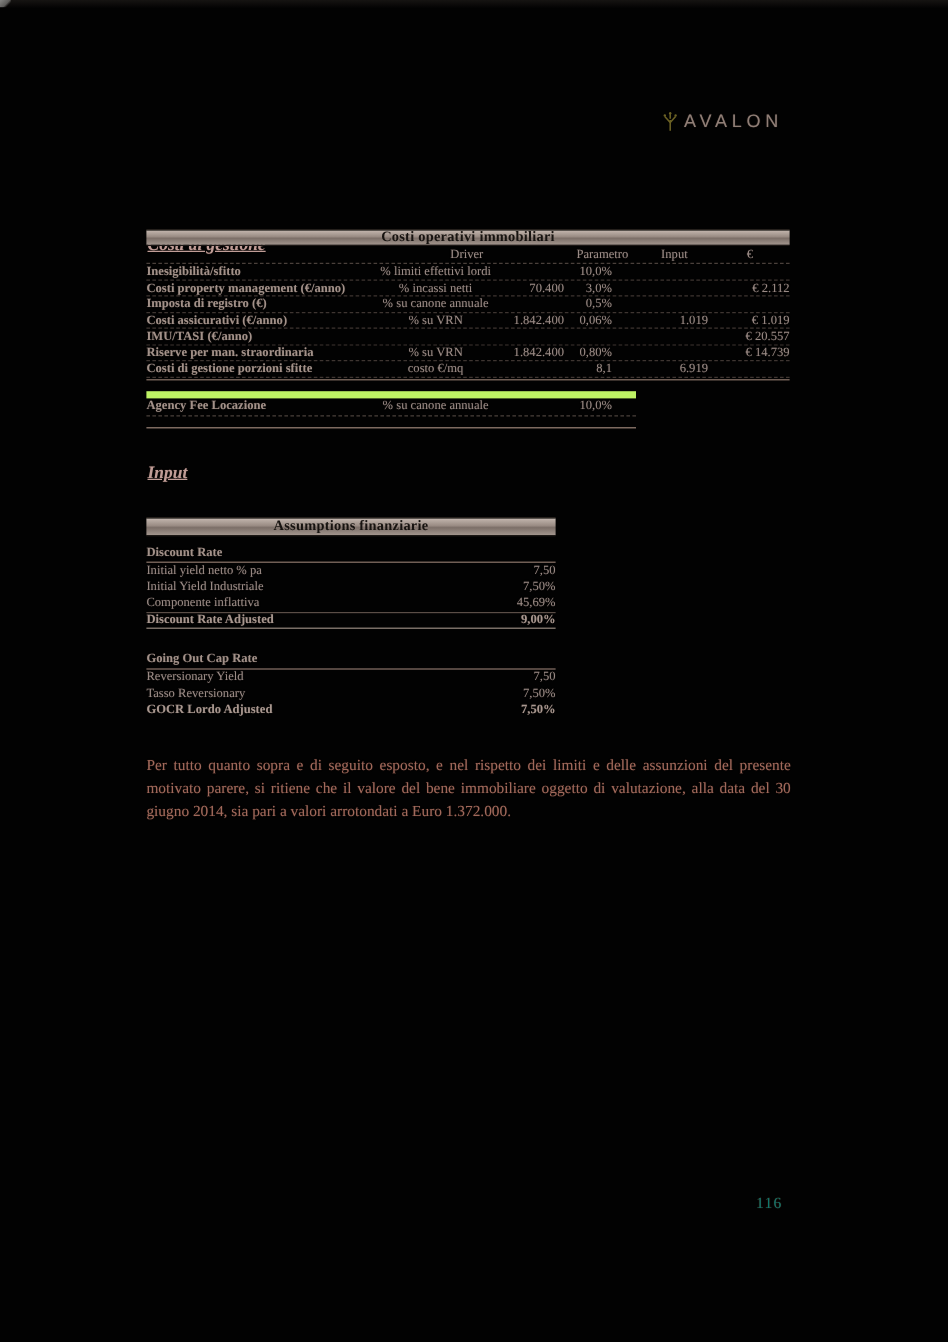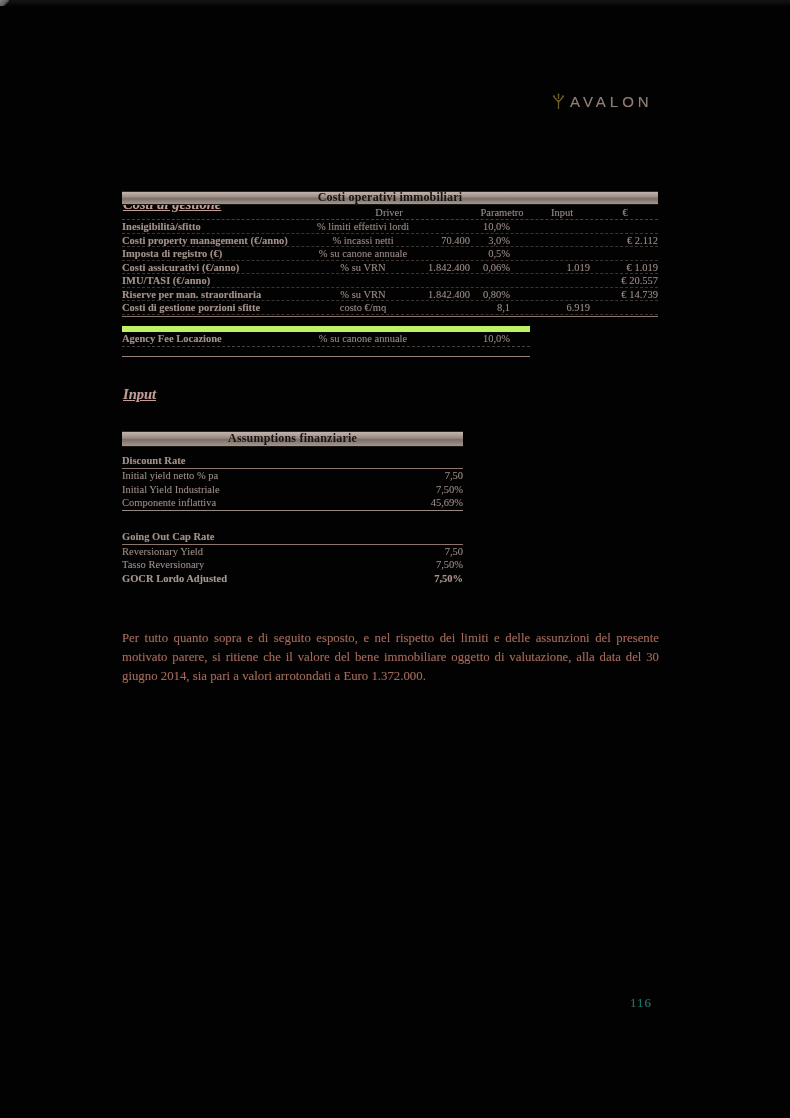--- a/index.html
+++ b/index.html
@@ -203,20 +203,24 @@
       <span class="a-value">7,50</span>
     </div>
     <div class="arow">
       <span class="a-label">Initial Yield Industriale</span>
       <span class="a-value">7,50%</span>
     </div>
     <div class="arow">
       <span class="a-label">Componente inflattiva</span>
       <span class="a-value">45,69%</span>
     </div>
+    <div class="arow bold lined-top">
+      <span class="a-label">Discount Rate Adjusted</span>
+      <span class="a-value">9,00%</span>
+    </div>
     <div class="a-bottom"></div>
 
     <div class="sec-gap"></div>
 
     <div class="sec-head">Going Out Cap Rate</div>
     <div class="arow">
       <span class="a-label">Reversionary Yield</span>
       <span class="a-value">7,50</span>
     </div>
     <div class="arow">

